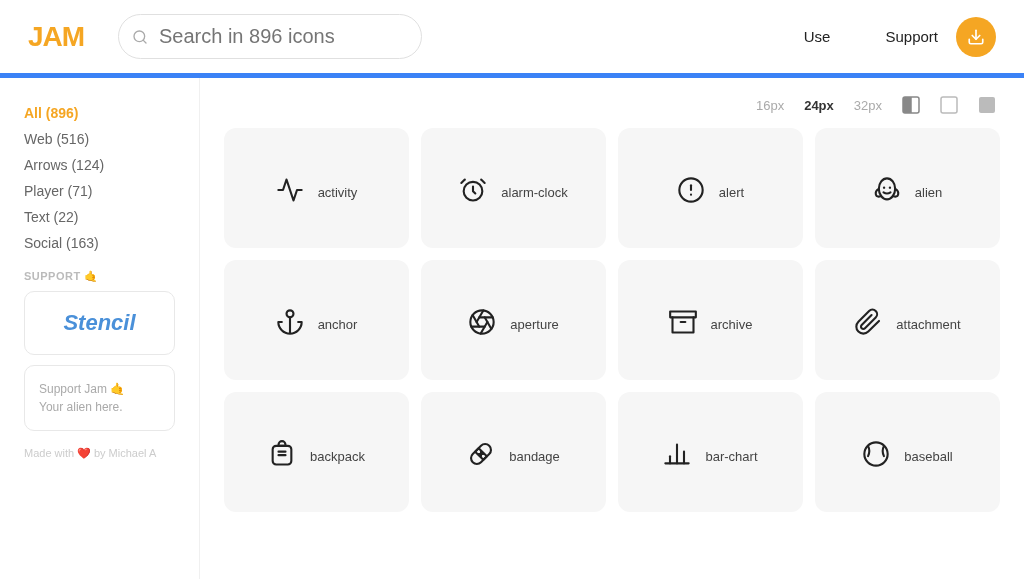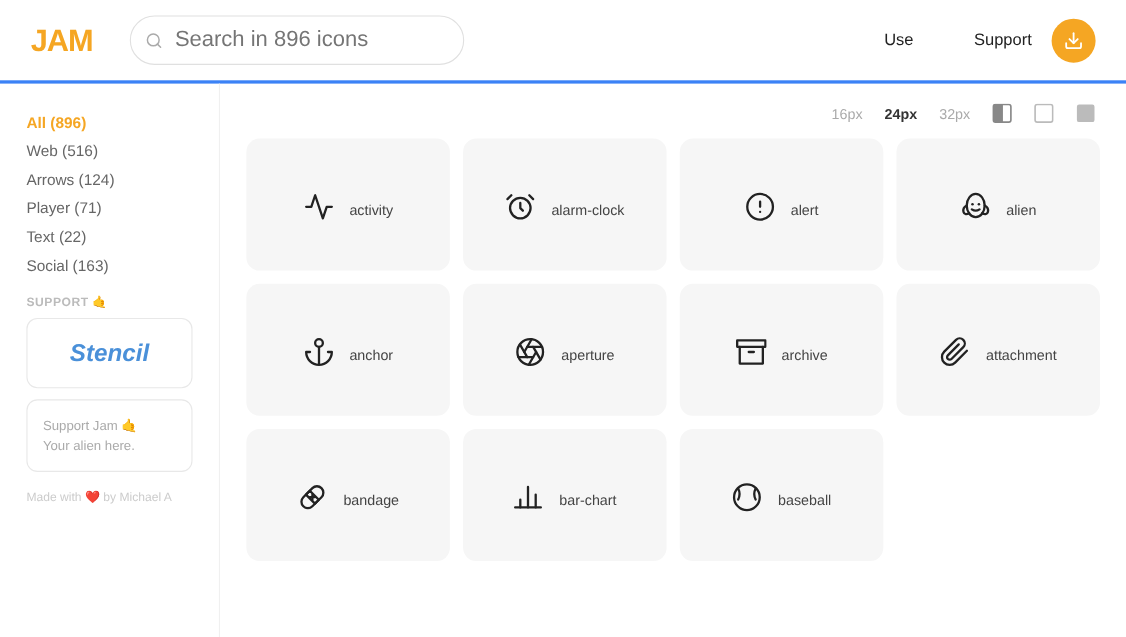--- a/index.html
+++ b/index.html
@@ -8,21 +8,21 @@
       background: #fff;
       color: #333;
       font-size: 14px;
     }
 
     
     .header {
       display: flex;
       align-items: center;
       padding: 14px 28px;
-      border-bottom: 3px solid #3b82f6;
+      border-bottom: 5px solid #3b82f6;
       gap: 20px;
     }
     .logo {
       font-size: 28px;
       font-weight: 800;
       color: #f5a623;
       letter-spacing: -1px;
       min-width: 70px;
     }
     .search-wrapper {
@@ -365,20 +365,29 @@
       <div class="icon-label">archive</div>
     </div>
         <div class="icon-card">
       <div class="icon-symbol"><svg class="icon-svg" viewBox="0 0 24 24">
               <path d="M21.44 11.05l-9.19 9.19a6 6 0 0 1-8.49-8.49l9.19-9.19a4 4 0 0 1 5.66 5.66l-9.2 9.19a2 2 0 0 1-2.83-2.83l8.49-8.48"></path>
             </svg></div>
       <div class="icon-label">attachment</div>
     </div>
         <div class="icon-card">
       <div class="icon-symbol"><svg class="icon-svg" viewBox="0 0 24 24">
+              <path d="M9 4a3 3 0 0 1 6 0v1H9V4z"></path>
+              <rect x="4" y="5" width="16" height="16" rx="3"></rect>
+              <path d="M9 13h6"></path>
+              <path d="M9 10h6"></path>
+            </svg></div>
+      <div class="icon-label">backpack</div>
+    </div>
+        <div class="icon-card">
+      <div class="icon-symbol"><svg class="icon-svg" viewBox="0 0 24 24">
               <path d="M10.5 13.5L7 10l3-3 3.5 3.5M13.5 10.5L17 14l-3 3-3.5-3.5"></path>
               <rect x="2" y="7" width="20" height="10" rx="5" transform="rotate(-45 12 12)"></rect>
               <line x1="12" y1="10" x2="12" y2="14"></line>
               <line x1="10" y1="12" x2="14" y2="12"></line>
             </svg></div>
       <div class="icon-label">bandage</div>
     </div>
         <div class="icon-card">
       <div class="icon-symbol"><svg class="icon-svg" viewBox="0 0 24 24">
               <line x1="18" y1="20" x2="18" y2="10"></line>

